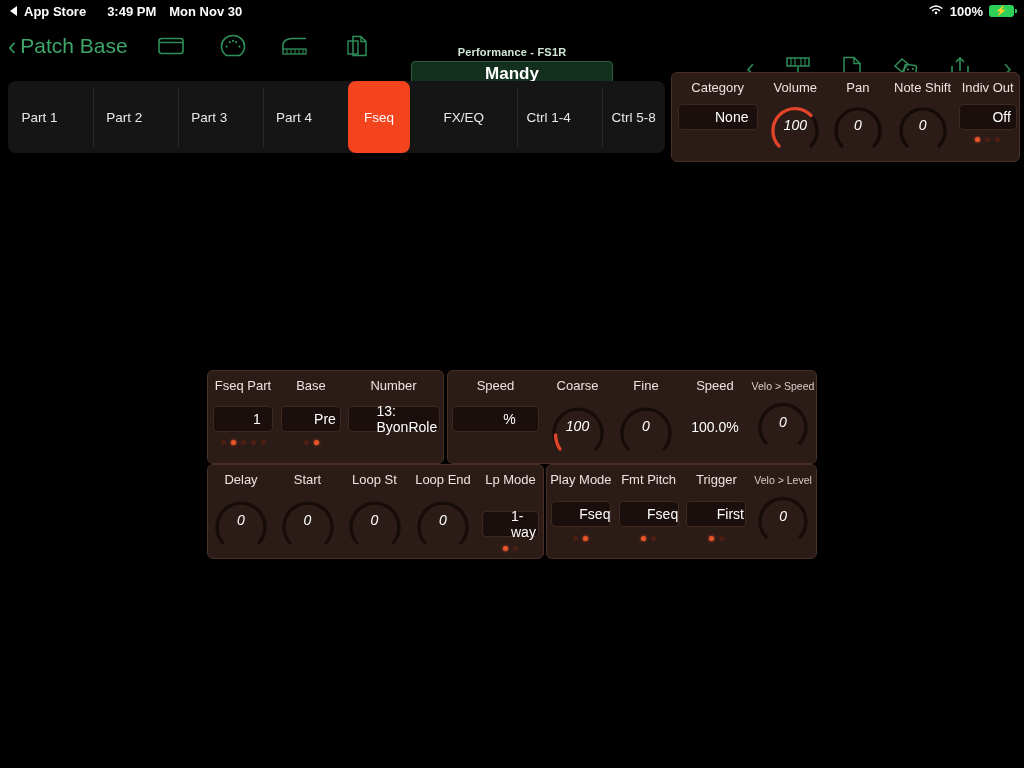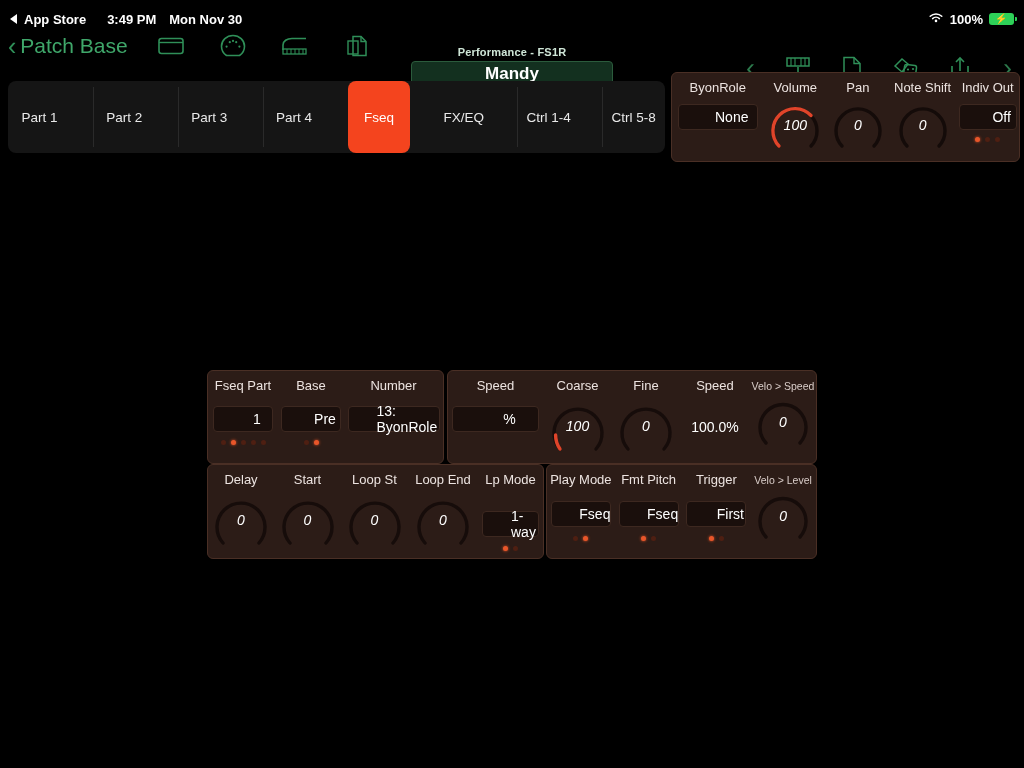--- a/index.html
+++ b/index.html
@@ -5,21 +5,21 @@
   * { box-sizing: border-box; margin: 0; padding: 0; }
   html, body {
     width: 1024px; height: 768px;
     background: #000;
     font-family: "Liberation Sans", sans-serif;
     overflow: hidden;
   }
 
   
   .statusbar {
-    position: absolute; top: 8px; left: 0;
+    position: absolute; top: 0; left: 0;
     width: 1024px; height: 22px;
     display: flex; align-items: center;
     color: #fff; font-size: 13px; font-weight: bold;
     padding: 0 10px;
   }
   .sb-left { display: flex; align-items: center; gap: 7px; }
   .sb-back-tri {
     width: 0; height: 0;
     border-top: 5px solid transparent;
     border-bottom: 5px solid transparent;
@@ -260,21 +260,21 @@
       <span>Ctrl 1-4</span>
     </div>
     <div class="tab">
       <span>Ctrl 5-8</span>
     </div>
   </div>
 
 <div class="panel" id="top-params">
   <div class="prow">
     <div class="pcell" style="width:92px">
-      <div class="plabel">ByonRole</div>
+      <div class="plabel">Category</div>
       <div class="pvalue-box" style="width:80px;margin-top:9px">None</div>
     </div>
     <div class="pcell" style="width:64px">
       <div class="plabel">Volume</div>
       <div class="knob" style="width:58px;height:52px;margin-top:4px">
         <svg width="58" height="52" viewBox="0 0 58 52">
           <path d="M13 47 A22 22 0 1 1 45 47" stroke="#140b09" stroke-width="3.4" fill="none" stroke-linecap="round"></path>
           <path d="M13 47 A22 22 0 0 1 45 16.5" stroke="#e0442a" stroke-width="3.4" fill="none" stroke-linecap="round"></path>
         </svg>
         <span class="kv">100</span>

